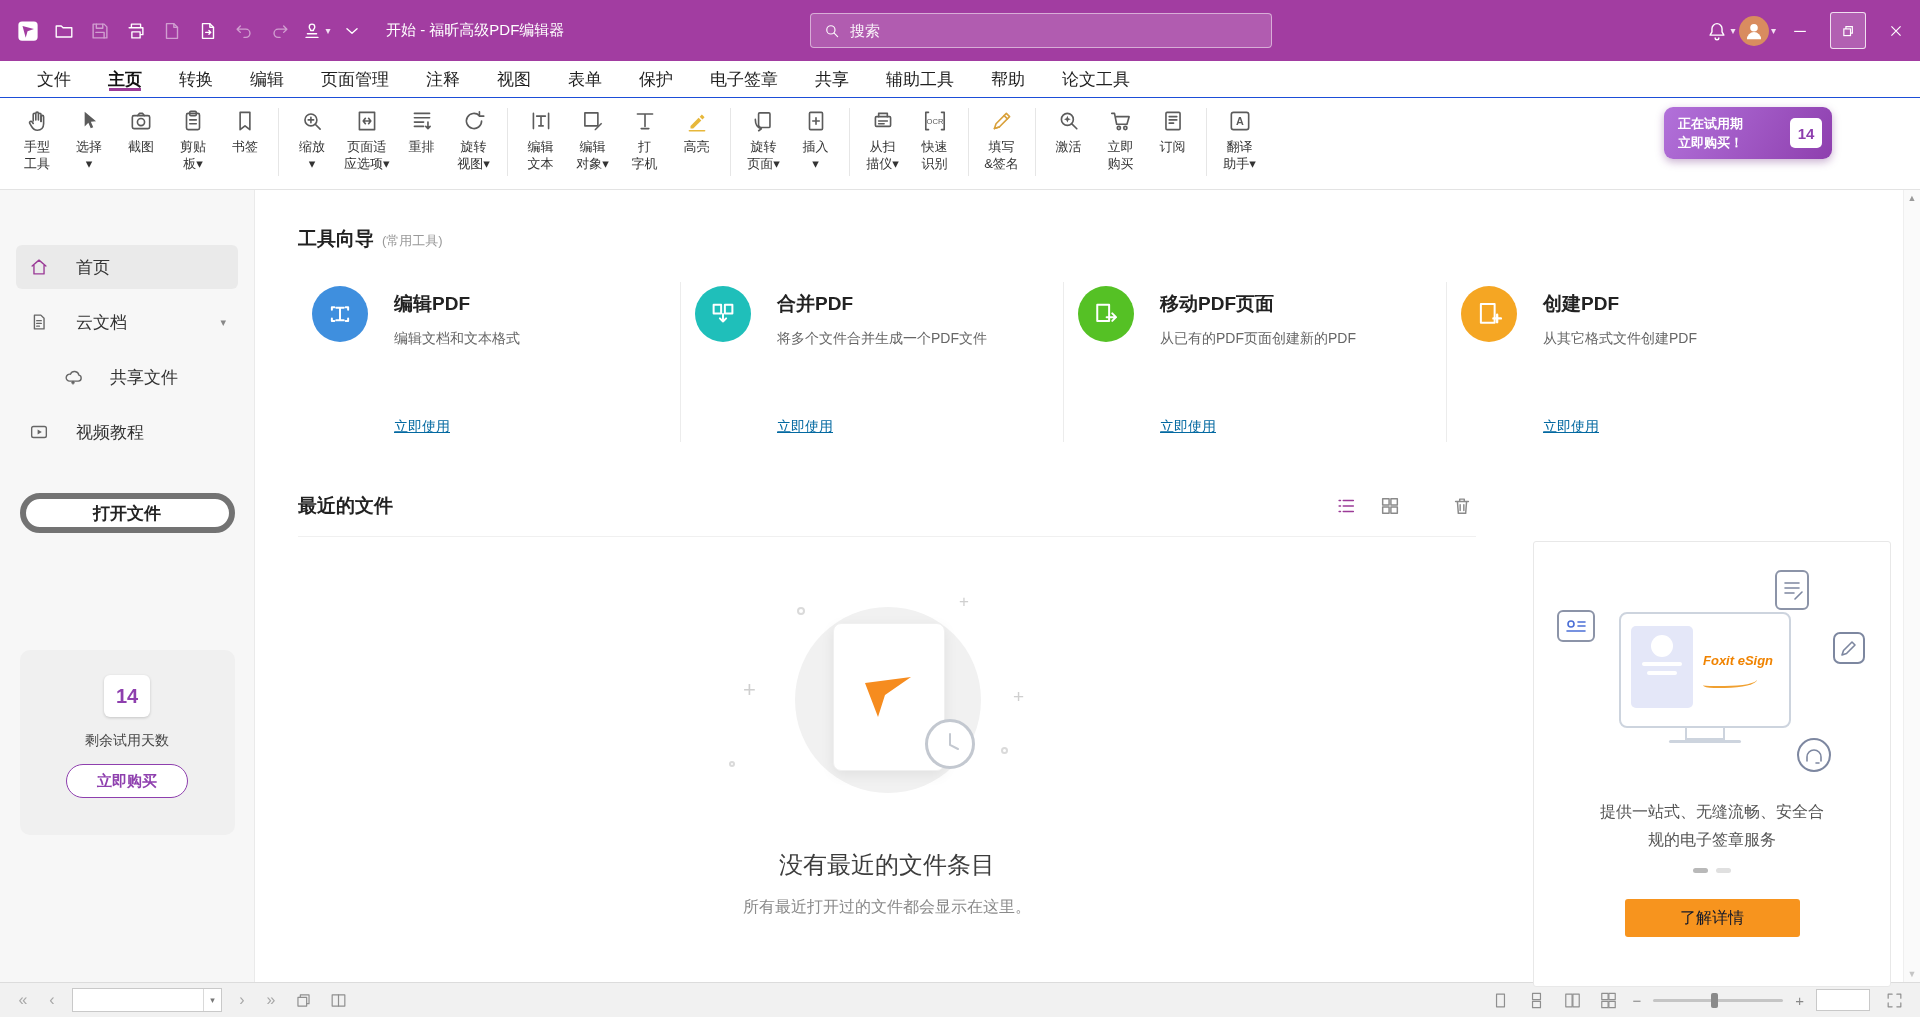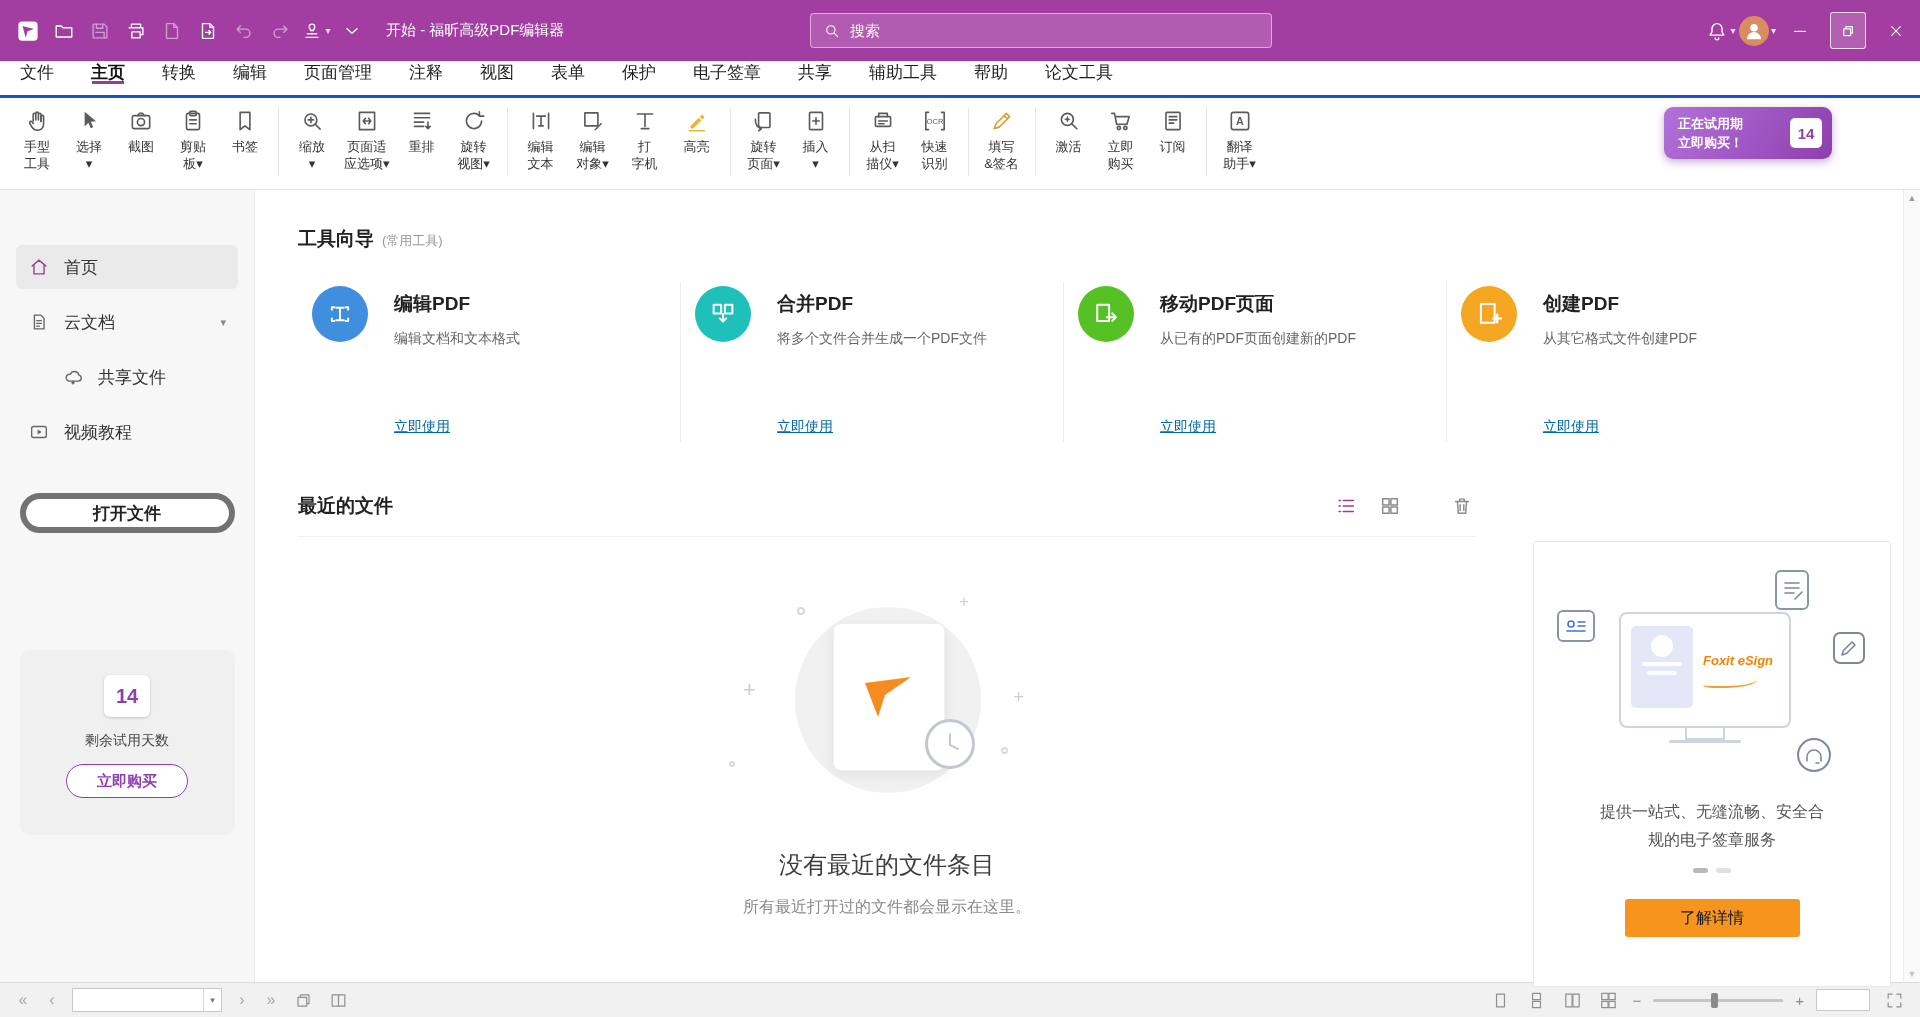--- a/index.html
+++ b/index.html
@@ -21,40 +21,40 @@
   .tb-right{margin-left:auto;display:flex;align-items:center;height:100%}
   .avatar{width:30px;height:30px;border-radius:50%;background:#d98c5f;overflow:hidden;display:flex;align-items:center;justify-content:center}
   .avatar svg{width:26px;height:26px}
   .win-btn{width:48px;height:100%;display:flex;align-items:center;justify-content:center}
   .win-btn svg{width:20px;height:20px;fill:none;stroke:#fff;stroke-width:1.4}
   .win-btn.hl{position:relative}
   .win-btn.hl::before{content:"";position:absolute;inset:12px 6px;border:1px solid rgba(255,255,255,.8);background:rgba(255,255,255,.18);border-radius:3px}
   .win-btn.hl svg{position:relative}
 
   
-  .menubar{height:37px;background:#fff;border-bottom:3px solid #1d4ed8;display:flex;align-items:flex-start;padding-left:20px;gap:37px}
+  .menubar{height:37px;background:#fff;border-bottom:1px solid #1d4ed8;display:flex;align-items:center;padding-left:37px;gap:37px}
   .menu-item{display:flex;align-items:center;font-size:17px;color:#1f1f1f;position:relative;white-space:nowrap}
   .menu-item.active{font-weight:bold;color:#141414}
   .menu-item.active::after{content:"";position:absolute;left:1px;right:1px;bottom:0;height:3px;background:#9b3b97}
 
   
   .ribbon{height:92px;background:#fff;border-bottom:1px solid #e3e3e3;display:flex;align-items:flex-start;padding:7px 0 0 14px;gap:6px;position:relative}
   .rtool{display:flex;flex-direction:column;align-items:center;min-width:46px;padding:2px 3px;border-radius:4px}
   .ricon{height:28px;display:flex;align-items:center;justify-content:center;margin-bottom:4px}
   .ricon svg{width:26px;height:26px;fill:none;stroke:#5b5b5b;stroke-width:1.5;stroke-linecap:round;stroke-linejoin:round}
   .rlabel{font-size:13px;line-height:1.3;text-align:center;white-space:pre-line;color:#333}
   .rsep{width:1px;background:#e6e6e6;height:68px;margin:3px 4px 0;flex:0 0 auto}
   .trial-badge{position:absolute;right:88px;top:9px;width:168px;height:52px;background:linear-gradient(120deg,#b271da,#8e3fae);border-radius:9px;color:#fff;display:flex;align-items:center;padding:0 10px 0 14px;box-shadow:0 3px 8px rgba(100,30,120,.35)}
   .trial-lines{flex:1;font-size:13px;line-height:1.5;font-weight:bold}
   .trial-days-badge{width:32px;height:30px;background:#fff;color:#8e3fae;font-weight:bold;border-radius:5px;display:flex;align-items:center;justify-content:center;font-size:15px}
 
   
   .body{flex:1;display:flex;min-height:0}
   .sidebar{width:255px;background:#f7f7f7;border-right:1px solid #eaeaea;padding:55px 16px 0;flex:0 0 auto}
-  .side-item{height:44px;display:flex;align-items:center;gap:14px;padding:0 12px;border-radius:6px;font-size:17px;color:#333;margin-bottom:11px}
+  .side-item{height:44px;display:flex;align-items:center;gap:26px;padding:0 12px;border-radius:6px;font-size:17px;color:#333;margin-bottom:11px}
   .side-item svg{width:22px;height:22px;fill:none;stroke:#666;stroke-width:1.5;stroke-linecap:round;stroke-linejoin:round;flex:0 0 auto}
   .side-item.active{background:#eaeaea}
   .side-item.active svg{stroke:#9b3b97}
   .side-item.indent{padding-left:46px}
   .side-caret{margin-left:auto;color:#888;font-size:11px}
   .open-btn{margin:39px auto 0;width:215px;height:40px;border:6px solid #737373;background:#fff;border-radius:20px;display:flex;align-items:center;justify-content:center;font-size:17px;font-weight:bold;color:#222}
   .trial-card{margin:117px auto 0;width:215px;height:185px;background:#f0f0f0;border-radius:10px;display:flex;flex-direction:column;align-items:center;padding-top:25px}
   .trial-days{width:46px;height:42px;background:#fff;border-radius:6px;color:#8e3fae;font-size:20px;font-weight:bold;display:flex;align-items:center;justify-content:center;box-shadow:0 1px 3px rgba(0,0,0,.18)}
   .trial-label{margin-top:15px;font-size:14px;color:#444}
   .trial-buy{margin-top:14px;width:122px;height:34px;border:1.5px solid #8e3fae;border-radius:17px;color:#8e3fae;background:#fff;font-size:15px;display:flex;align-items:center;justify-content:center;font-weight:bold}

